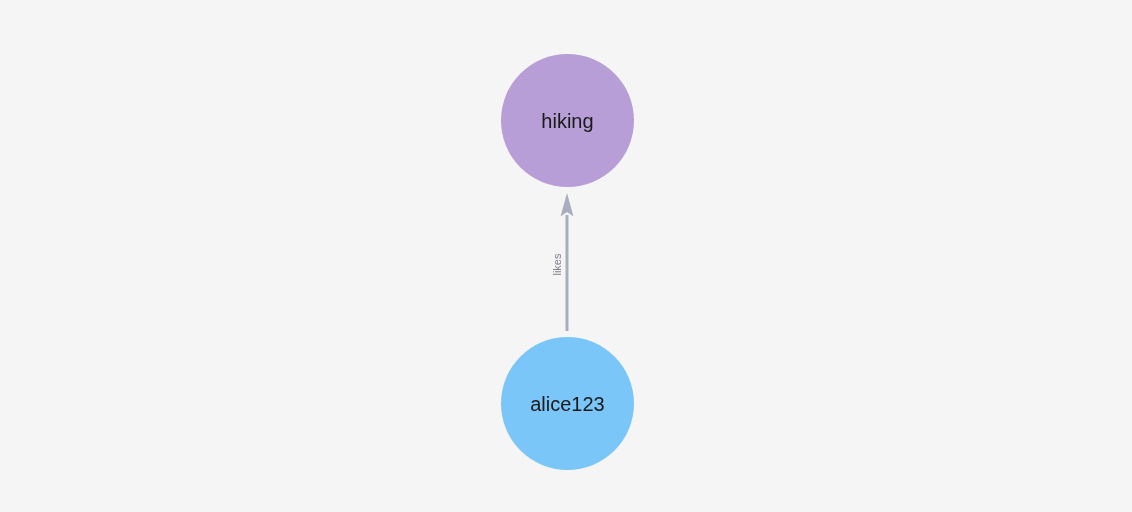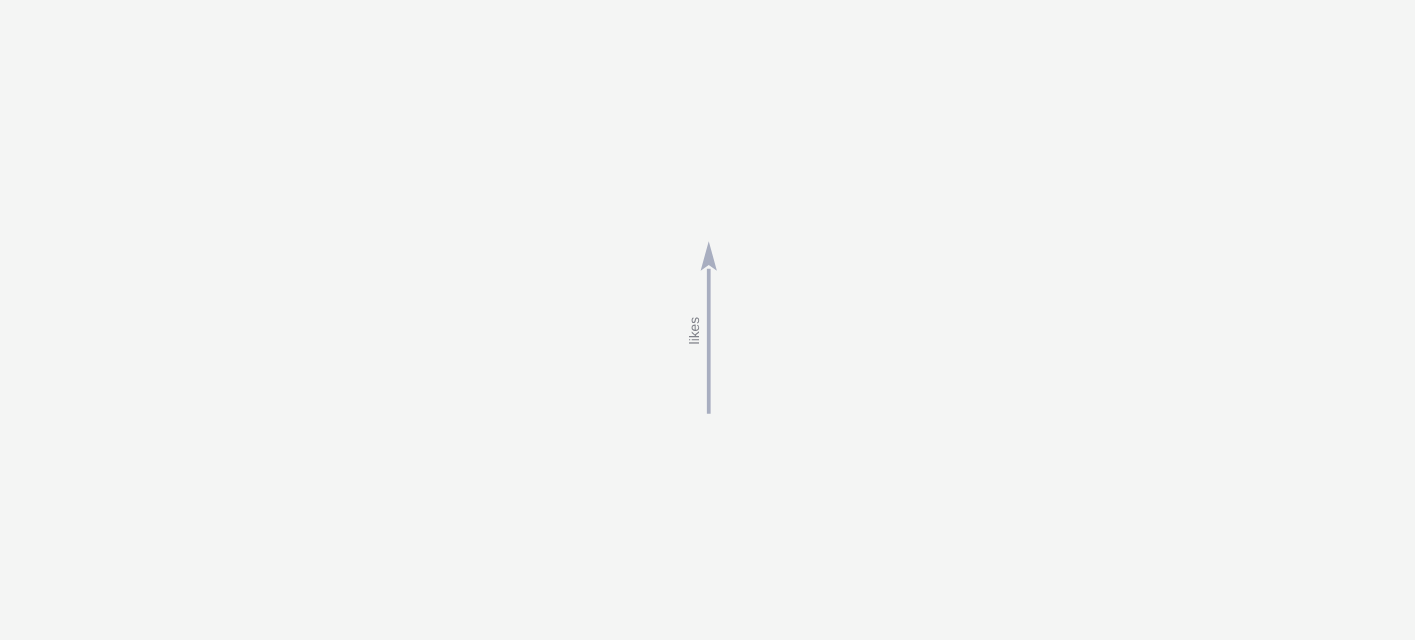--- a/index.html
+++ b/index.html
@@ -81,15 +81,21 @@
 
   <svg id="graph-svg" viewBox="0 0 1132 512" xmlns="http://www.w3.org/2000/svg">
     <g>
       <line x1="567" y1="331" x2="567" y2="215" stroke="#a8aec0" stroke-width="3"></line>
       <polygon points="567,193 573.5,216.5 567,212 560.5,216.5" fill="#a8aec0"></polygon>
     </g>
   </svg>
 
   <div class="edge-label" id="edge-label-likes">likes</div>
 
+  <div class="node-circle" id="node-hiking">
+    <span class="node-label">hiking</span>
+  </div>
 
+  <div class="node-circle" id="node-alice123">
+    <span class="node-label">alice123</span>
+  </div>
 
 </div>
 
 </body></html>

